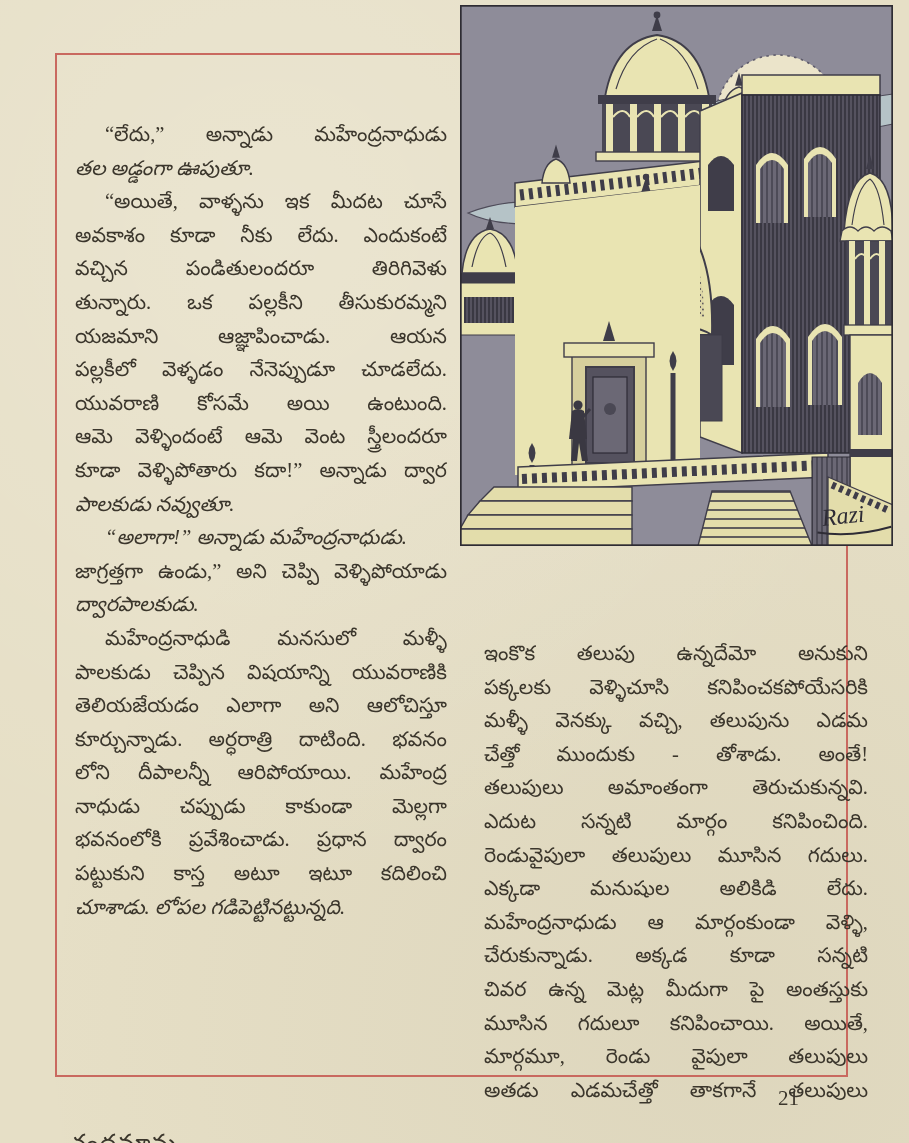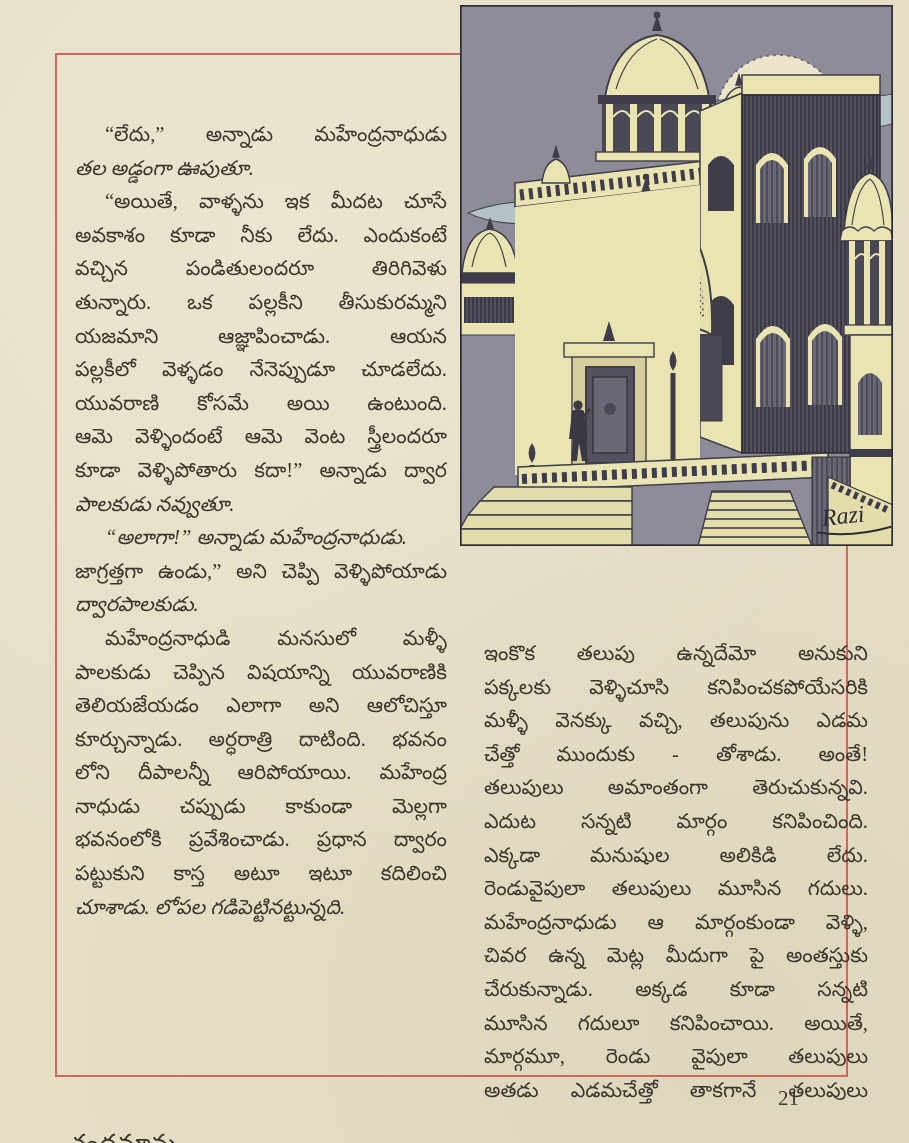--- a/index.html
+++ b/index.html
@@ -85,25 +85,25 @@
       <div class="line e">చూశాడు. లోపల గడిపెట్టినట్టున్నది.</div>
     </div>
 
   <div class="col col-right">
       <div class="line">ఇంకొక తలుపు ఉన్నదేమో అనుకుని</div>
       <div class="line">పక్కలకు వెళ్ళిచూసి కనిపించకపోయేసరికి</div>
       <div class="line">మళ్ళీ వెనక్కు వచ్చి, తలుపును ఎడమ</div>
       <div class="line">చేత్తో ముందుకు - తోశాడు. అంతే!</div>
       <div class="line">తలుపులు అమాంతంగా తెరుచుకున్నవి.</div>
       <div class="line">ఎదుట సన్నటి మార్గం కనిపించింది.</div>
+      <div class="line">రెండువైపులా తలుపులు మూసిన గదులు.</div>
       <div class="line">ఎక్కడా మనుషుల అలికిడి లేదు.</div>
-      <div class="line">రెండువైపులా తలుపులు మూసిన గదులు.</div>
       <div class="line">మహేంద్రనాధుడు ఆ మార్గంకుండా వెళ్ళి,</div>
+      <div class="line">చేరుకున్నాడు. అక్కడ కూడా సన్నటి</div>
       <div class="line">చివర ఉన్న మెట్ల మీదుగా పై అంతస్తుకు</div>
-      <div class="line">చేరుకున్నాడు. అక్కడ కూడా సన్నటి</div>
       <div class="line">మూసిన గదులూ కనిపించాయి. అయితే,</div>
       <div class="line">మార్గమూ, రెండు వైపులా తలుపులు</div>
       <div class="line">అతడు ఎడమచేత్తో తాకగానే తలుపులు</div>
     </div>
 
   <div class="illustration">
     <svg width="433" height="541" viewBox="0 0 433 541" xmlns="http://www.w3.org/2000/svg">
       <defs>
         <pattern id="hatchV" width="4" height="6" patternUnits="userSpaceOnUse">
           <rect width="4" height="6" fill="#55525f"></rect>

